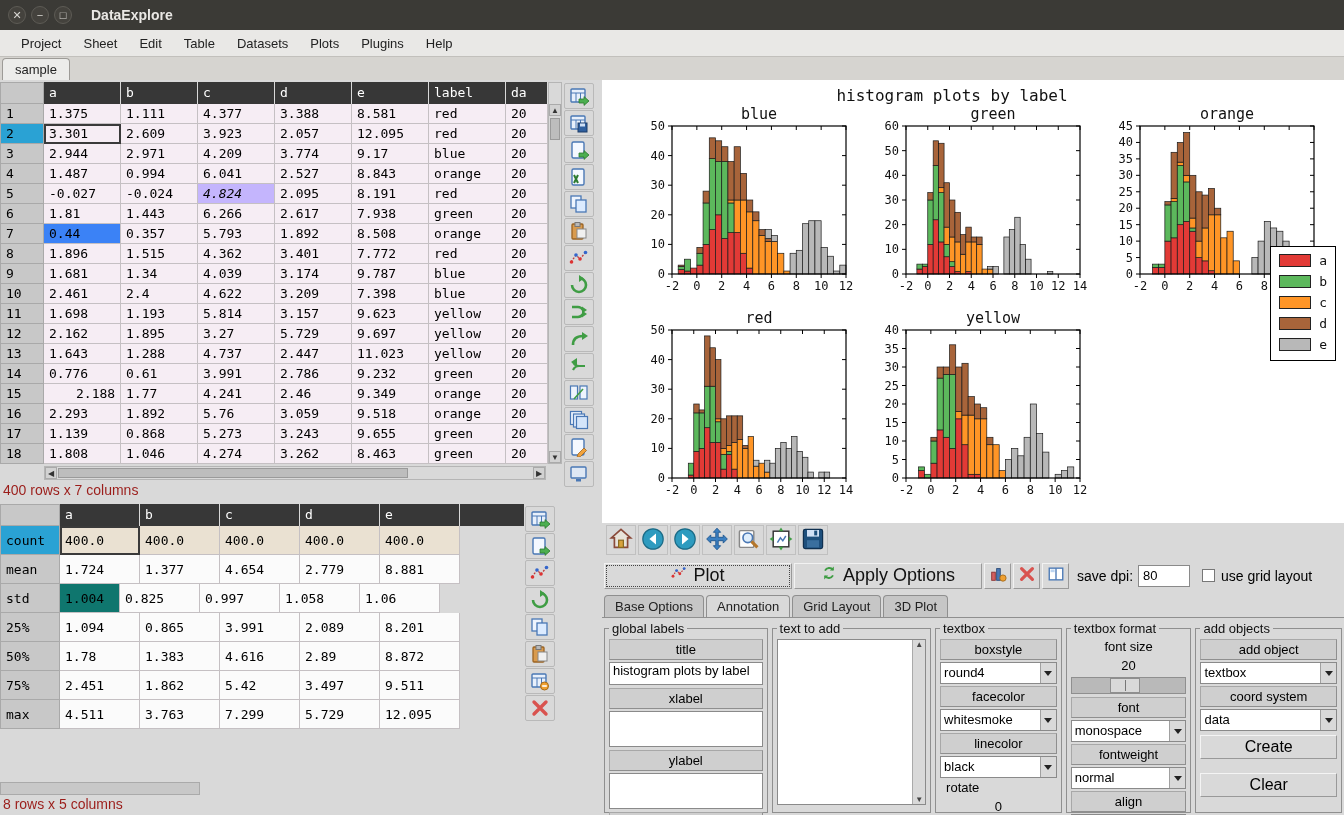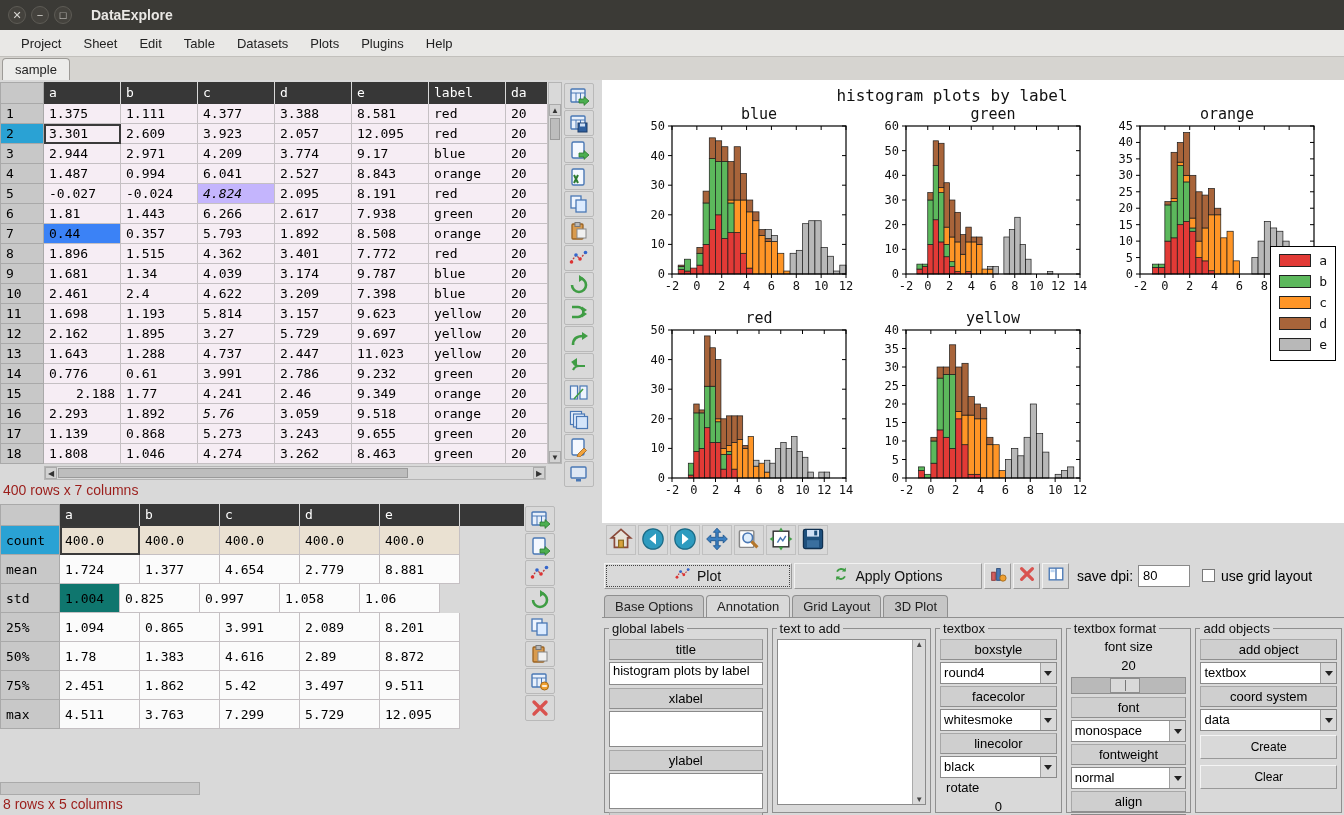--- a/index.html
+++ b/index.html
@@ -63,21 +63,21 @@
   .legend-swatch { width:32px; height:13px; border:1px solid #222; margin-right:8px; }
   .legend-label { font-size:13px; color:#111; }
 
   
   .mpl-toolbar { position:absolute; left:0; top:443px; width:742px; height:34px; background:#d9d9d9; display:flex; align-items:center; padding-left:4px; gap:2px; }
   .mpl-btn { width:30px; height:30px; background:#d9d9d9; border:1px solid #c0c0c0; display:flex; align-items:center; justify-content:center; }
 
   
   .control-row { position:absolute; left:0; top:477px; width:742px; height:37px; background:#d9d9d9; display:flex; align-items:center; padding-left:2px; }
   .big-btn { height:26px; background:#d9d9d9; border:1px solid #999; border-top-color:#f2f2f2; border-left-color:#f2f2f2;
-             display:flex; align-items:center; justify-content:center; gap:6px; font-size:14px; color:#111; }
+             display:flex; align-items:center; justify-content:center; gap:6px; font-size:18px; color:#111; }
   .plot-btn { width:188px; outline:1px dotted #444; outline-offset:-3px; }
   .apply-btn { width:188px; margin-left:2px; }
   .sq-btn { width:27px; height:26px; margin-left:2px; background:#d9d9d9; border:1px solid #999; border-top-color:#f2f2f2; border-left-color:#f2f2f2;
             display:flex; align-items:center; justify-content:center; }
   .dpi-label { margin-left:8px; font-size:14px; }
   .dpi-input { width:52px; height:22px; border:1px solid #8a8a8a; background:#fff; font-size:13px; padding-left:4px; margin-left:5px;
                font-family:"Liberation Sans", sans-serif; }
   .checkbox { width:13px; height:13px; background:#fff; border:1px solid #777; margin-left:12px; }
   .check-label { margin-left:6px; font-size:14px; }
 
@@ -106,21 +106,21 @@
   .ta-scroll { position:absolute; right:0; top:0; width:13px; height:100%; background:#d9d9d9; border-left:1px solid #aaa;
                display:flex; flex-direction:column; justify-content:space-between; align-items:center; font-size:8px; color:#444; }
   .combo { display:flex; height:22px; border:1px solid #8a8a8a; background:#fff; margin-bottom:2px; }
   .combo-text { flex:1; font-size:13px; padding-left:3px; line-height:20px; overflow:hidden; white-space:nowrap; }
   .combo-btn { width:16px; background:#d9d9d9; border-left:1px solid #a0a0a0; display:flex; align-items:center; justify-content:center; }
   .combo-btn:after { content:""; width:0; height:0; border-left:4px solid transparent; border-right:4px solid transparent; border-top:5px solid #222; }
   .scale { height:17px; background:#b9b9b9; border:1px solid #8f8f8f; position:relative; margin-bottom:3px; }
   .scale-handle { position:absolute; top:0; width:30px; height:15px; background:#d9d9d9; border:1px solid #8f8f8f; }
   .scale-handle:after { content:""; position:absolute; left:50%; top:1px; width:1px; height:11px; background:#777; }
   .panel-btn { height:24px; background:#d9d9d9; border:1px solid #999; border-top-color:#f4f4f4; border-left-color:#f4f4f4;
-               text-align:center; line-height:22px; font-size:12px; margin-bottom:6px; }
+               text-align:center; line-height:22px; font-size:16px; margin-bottom:14px; }
 </style>
 </head>
 <body>
 
 <div class="window">
 
   <div class="titlebar">
     <div class="winbtn">✕</div>
     <div class="winbtn">−</div>
     <div class="winbtn">□</div>
@@ -302,21 +302,21 @@
             <div class="cell" style="width:77px;height:20px;line-height:20px;background:#f6edf4;">4.241</div>
             <div class="cell" style="width:77px;height:20px;line-height:20px;background:#f6edf4;">2.46</div>
             <div class="cell" style="width:77px;height:20px;line-height:20px;background:#f6edf4;">9.349</div>
             <div class="cell" style="width:77px;height:20px;line-height:20px;background:#f6edf4;">orange</div>
             <div class="cell" style="width:42px;height:20px;line-height:20px;background:#f6edf4;">20</div>
           </div>
           <div class="grow">
             <div class="rowhdr" style="width:44px;height:20px;line-height:20px;">16</div>
             <div class="cell" style="width:77px;height:20px;line-height:20px;background:#f6edf4;">2.293</div>
             <div class="cell" style="width:77px;height:20px;line-height:20px;background:#f6edf4;">1.892</div>
-            <div class="cell" style="width:77px;height:20px;line-height:20px;background:#f6edf4;font-style:italic;">5.76</div>
+            <div class="cell" style="width:77px;height:20px;line-height:20px;background:#f6edf4;">5.76</div>
             <div class="cell" style="width:77px;height:20px;line-height:20px;background:#f6edf4;">3.059</div>
             <div class="cell" style="width:77px;height:20px;line-height:20px;background:#f6edf4;">9.518</div>
             <div class="cell" style="width:77px;height:20px;line-height:20px;background:#f6edf4;">orange</div>
             <div class="cell" style="width:42px;height:20px;line-height:20px;background:#f6edf4;">20</div>
           </div>
           <div class="grow">
             <div class="rowhdr" style="width:44px;height:20px;line-height:20px;">17</div>
             <div class="cell" style="width:77px;height:20px;line-height:20px;background:#f6edf4;">1.139</div>
             <div class="cell" style="width:77px;height:20px;line-height:20px;background:#f6edf4;">0.868</div>
             <div class="cell" style="width:77px;height:20px;line-height:20px;background:#f6edf4;">5.273</div>

